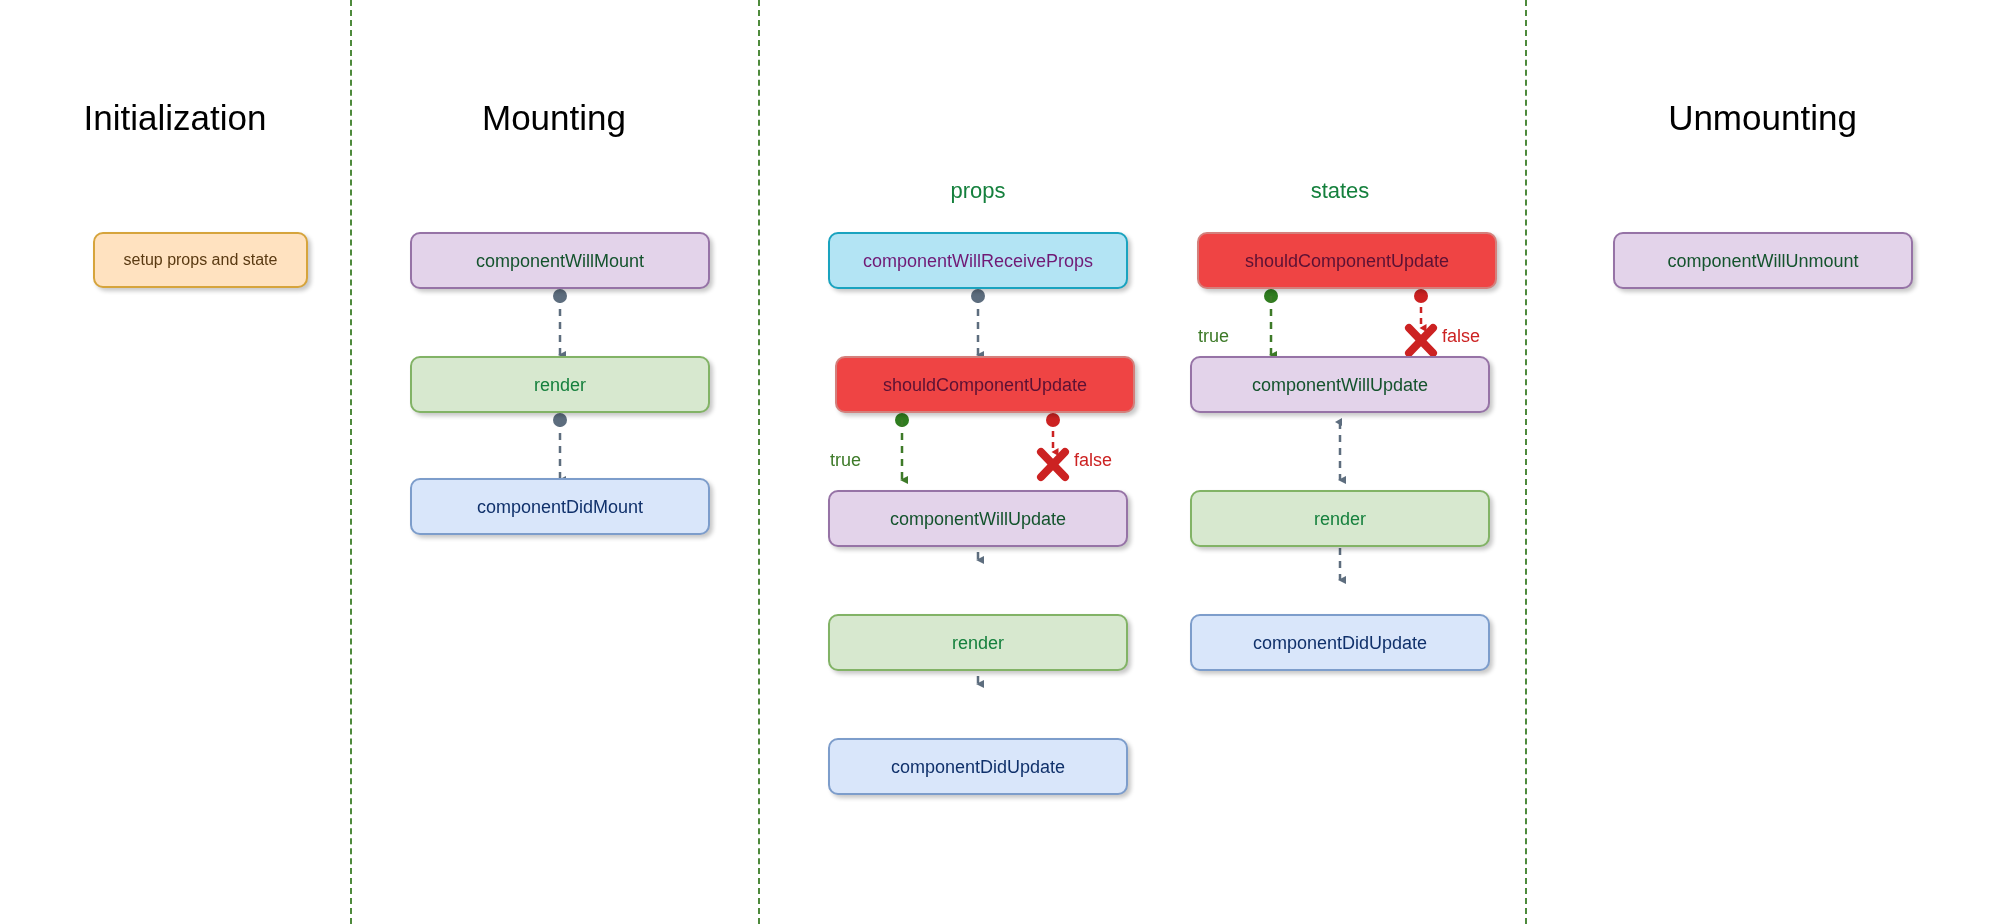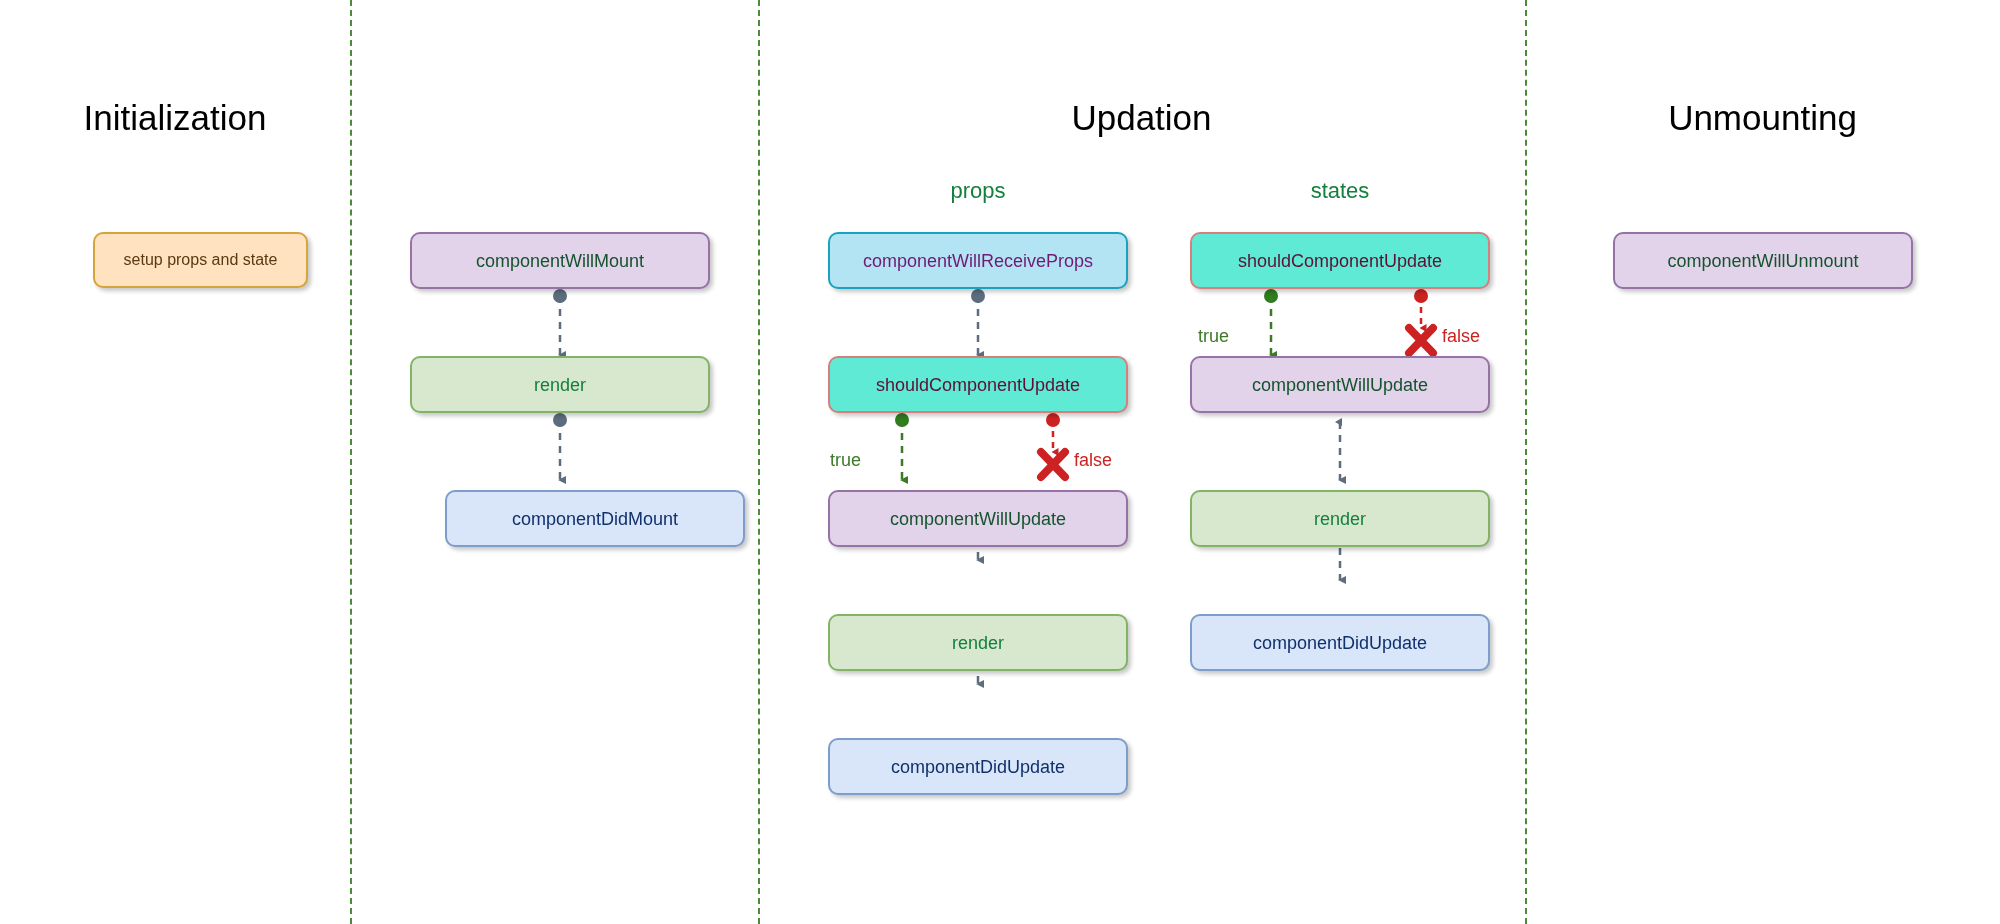--- a/index.html
+++ b/index.html
@@ -67,21 +67,21 @@
     white-space: nowrap;
     text-align: center;
   }
   .node.small-text { font-size: 16px; }
 
   .n-orange { background: #ffe2c0; border-color: #d6a43c; color: #5a3a12; }
   .n-purple { background: #e3d3ea; border-color: #9673a6; color: #14532d; }
   .n-green  { background: #d7e8cf; border-color: #82b366; color: #15803d; }
   .n-blue   { background: #d9e6fa; border-color: #7d9dcb; color: #10316b; }
   .n-cyan   { background: #b3e4f4; border-color: #1aa3bf; color: #701a75; }
-  .n-red    { background: #5eead4; border-color: #d4807c; color: #5c1134; }
+  .n-red    { background: #ef4444; border-color: #d4807c; color: #5c1134; margin-left: 7px; }
 
   
   #links { position: absolute; left: 0; top: 0; width: 2000px; height: 924px; pointer-events: none; }
 
   
   .branch-label {
     position: absolute;
     font-size: 18px;
     line-height: 1;
     white-space: nowrap;
@@ -164,31 +164,31 @@
     </g>
     <g>
       <line x1="1340" y1="422" x2="1340" y2="480" stroke="#5d6d7e" stroke-width="2.5" stroke-dasharray="7,6" marker-start="url(#arrowGraySm)" marker-end="url(#arrowGray)"></line>
     </g>
     <g>
       <line x1="1340" y1="522" x2="1340" y2="580" stroke="#5d6d7e" stroke-width="2.5" stroke-dasharray="7,6" marker-start="url(#arrowGraySm)" marker-end="url(#arrowGray)"></line>
     </g>
   </svg>
 
   <div class="section-title" style="left:0px;   top:100px; width:350px;">Initialization</div>
-  <div class="section-title" style="left:758px; top:100px; width:767px;">Updation</div>
+  <div class="section-title" style="left:350px; top:100px; width:408px;">Mounting</div>
   <div class="section-title" style="left:1525px;top:100px; width:475px;">Unmounting</div>
 
   <div class="sub-title" style="left:878px; top:180px; width:200px;">props</div>
   <div class="sub-title" style="left:1240px;top:180px; width:200px;">states</div>
 
   <div class="node n-orange small-text" style="left:93px; top:232px; width:215px; height:56px;">setup props and state</div>
 
   <div class="node n-purple" style="left:410px; top:232px; width:300px; height:57px;">componentWillMount</div>
   <div class="node n-green" style="left:410px; top:356px; width:300px; height:57px;">render</div>
-  <div class="node n-blue" style="left:410px; top:490px; width:300px; height:57px;margin-left:35px;">componentDidMount</div>
+  <div class="node n-blue" style="left:410px; top:478px; width:300px; height:57px;">componentDidMount</div>
 
   <div class="node n-cyan" style="left:828px; top:232px; width:300px; height:57px;">componentWillReceiveProps</div>
   <div class="node n-red" style="left:828px; top:356px; width:300px; height:57px;">shouldComponentUpdate</div>
   <div class="node n-purple" style="left:828px; top:490px; width:300px; height:57px;">componentWillUpdate</div>
   <div class="node n-green" style="left:828px; top:614px; width:300px; height:57px;">render</div>
   <div class="node n-blue" style="left:828px; top:738px; width:300px; height:57px;">componentDidUpdate</div>
 
   <div class="branch-label lbl-true" style="left:830px; top:451px;">true</div>
   <div class="branch-label lbl-false" style="left:1074px; top:451px;">false</div>
 

